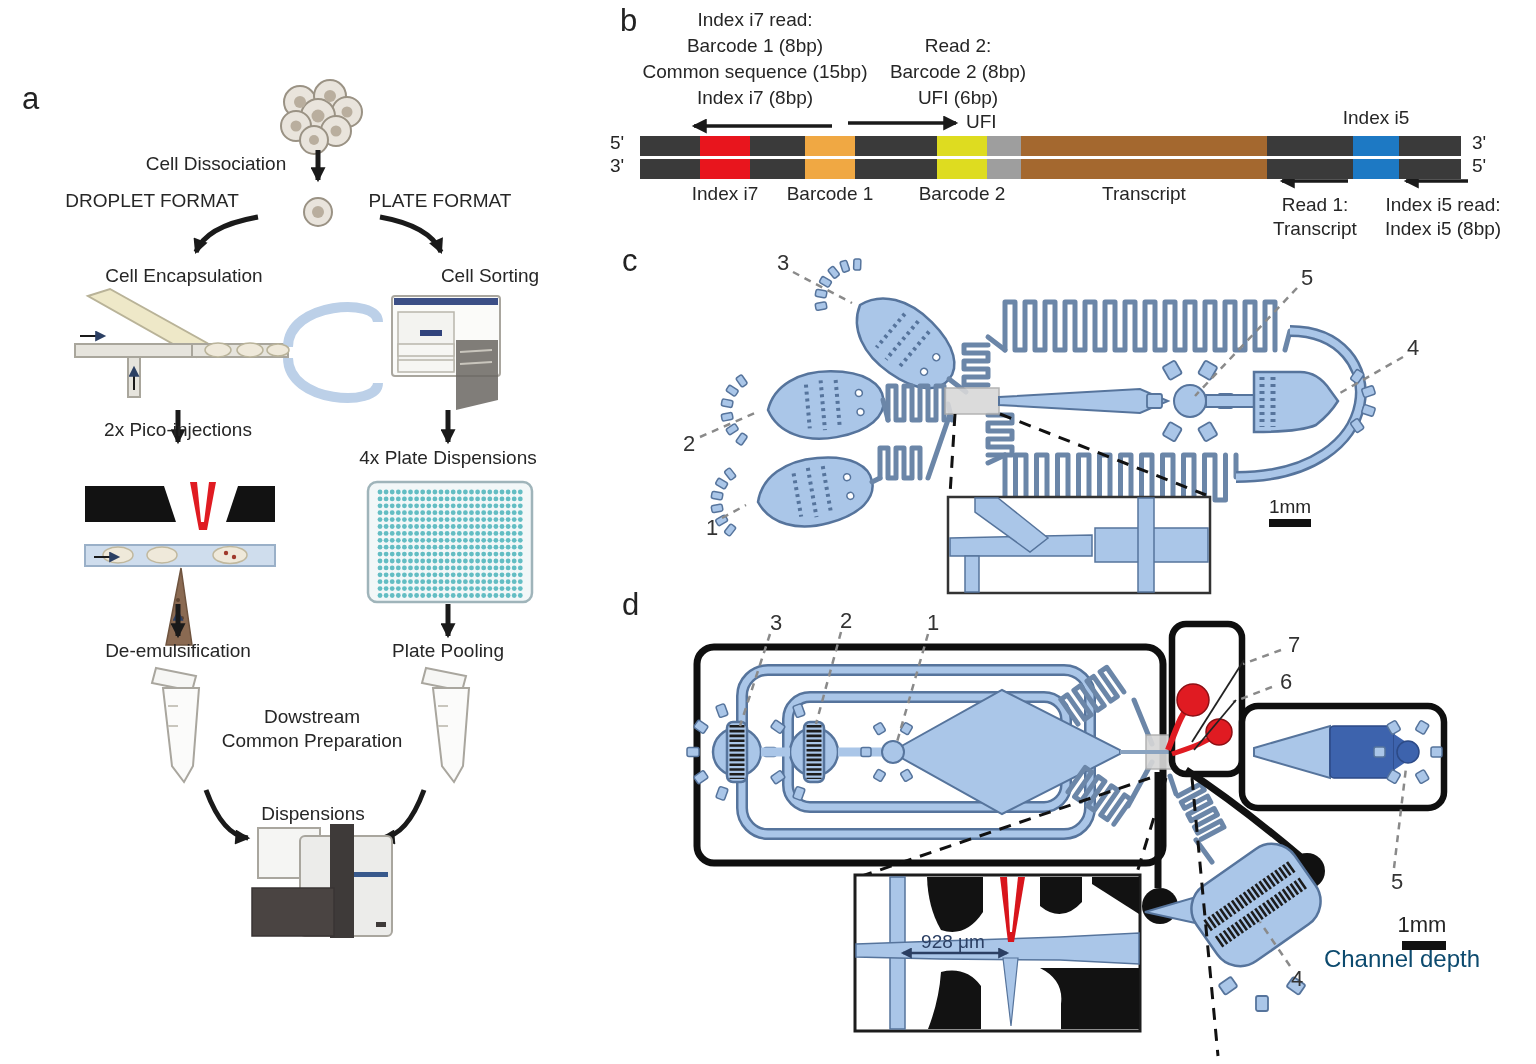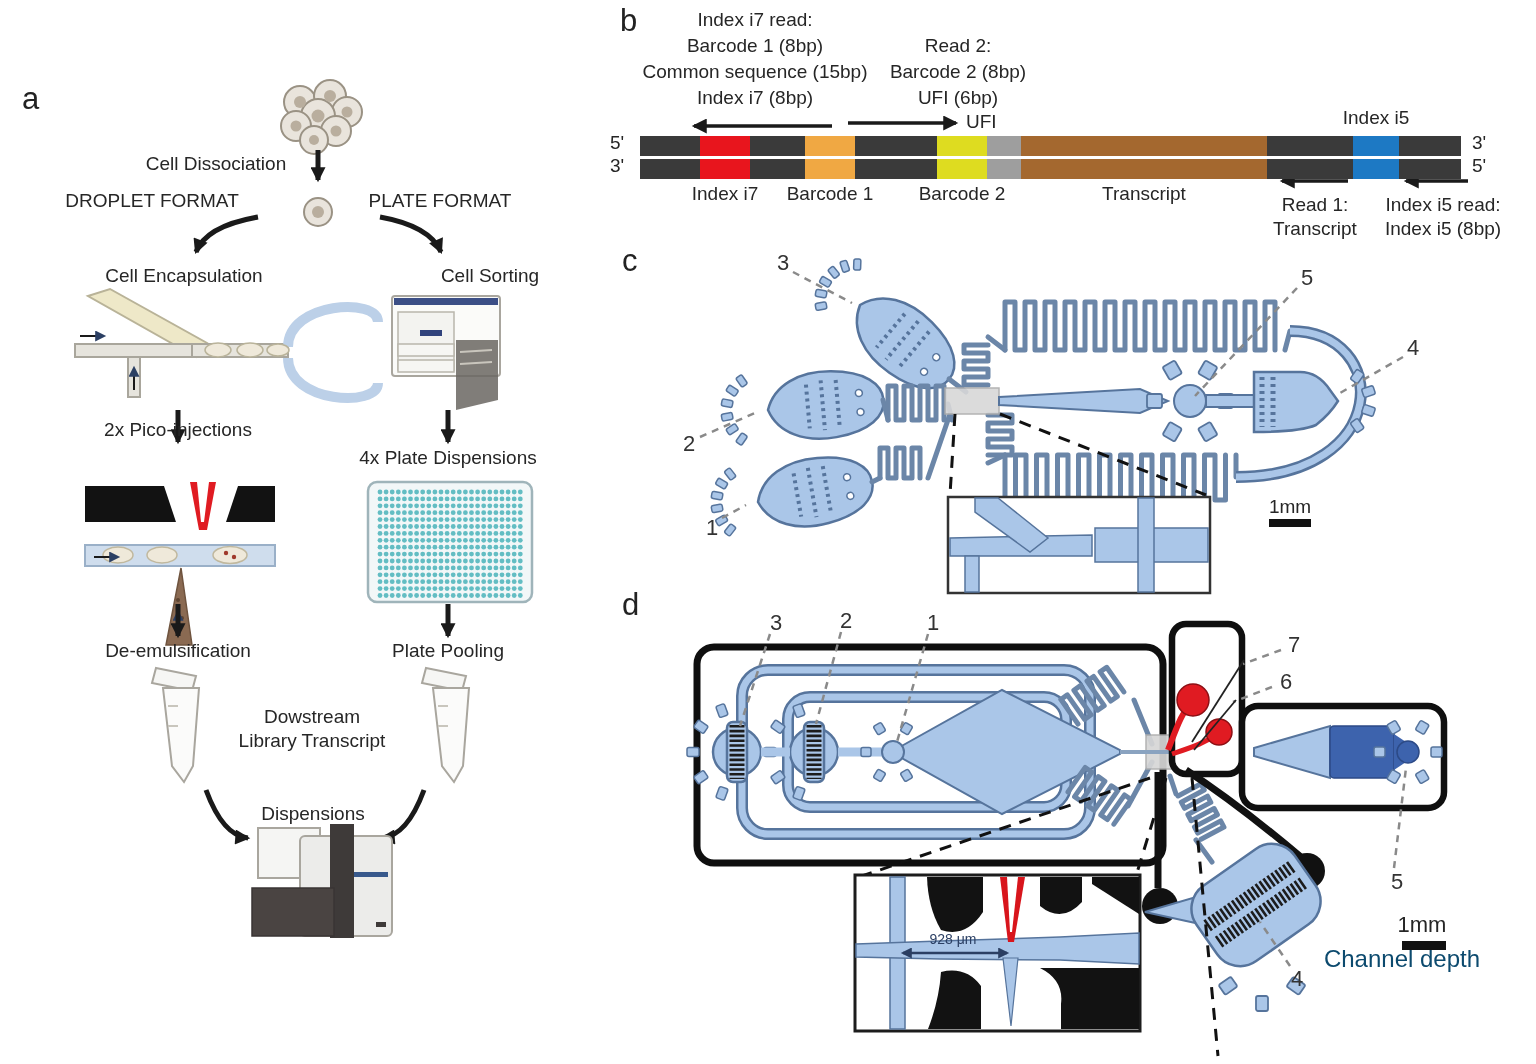--- a/index.html
+++ b/index.html
@@ -3,21 +3,21 @@
 <meta charset="utf-8">
 <style>
   html,body{margin:0;padding:0;background:#ffffff;}
   .fig{position:relative;width:1536px;height:1064px;background:#ffffff;overflow:hidden;
        font-family:"Liberation Sans","DejaVu Sans",sans-serif;color:#262626;}
   svg{position:absolute;left:0;top:0;}
   .t{position:absolute;white-space:nowrap;color:#262626;line-height:1.1;}
   .ctr{transform:translateX(-50%);text-align:center;}
   .num{position:absolute;transform:translate(-50%,-50%);font-size:22px;color:#333;}
   .f19{font-size:19px;}
-  .f17{font-size:14px;}
+  .f17{font-size:19px;}
   .f22{font-size:22px;}
   .f24{font-size:24px;}
   .panel-letter{font-size:31px;color:#222;}
   #seq-bar{position:absolute;left:640px;top:136px;display:flex;flex-direction:column;gap:3px;}
   .strand{display:flex;height:20px;}
   .strand div{height:100%;flex:none;}
   #legend{position:absolute;left:1332px;top:976px;}
   .leg-row{display:flex;align-items:center;height:30px;margin-bottom:4px;}
   .leg-sw{width:54px;height:30px;flex:none;}
   .leg-lab{margin-left:12px;font-size:26px;color:#222;}
@@ -826,21 +826,21 @@
   <div class="t f19 ctr" style="left:216px;top:154px;">Cell Dissociation</div>
   <div class="t f19 ctr" style="left:152px;top:191px;">DROPLET FORMAT</div>
   <div class="t f19 ctr" style="left:440px;top:191px;">PLATE FORMAT</div>
   <div class="t f19 ctr" style="left:184px;top:266px;">Cell Encapsulation</div>
   <div class="t f19 ctr" style="left:446px;top:266px;margin-left:44px;">Cell Sorting</div>
   <div class="t f19 ctr" style="left:178px;top:420px;">2x Pico-injections</div>
   <div class="t f19 ctr" style="left:448px;top:448px;">4x Plate Dispensions</div>
   <div class="t f19 ctr" style="left:178px;top:641px;">De-emulsification</div>
   <div class="t f19 ctr" style="left:448px;top:641px;">Plate Pooling</div>
   <div class="t f19 ctr" style="left:312px;top:707px;">Dowstream</div>
-  <div class="t f19 ctr" style="left:312px;top:731px;">Library Transcript</div>
+  <div class="t f19 ctr" style="left:312px;top:731px;">Common Preparation</div>
   <div class="t f19 ctr" style="left:313px;top:804px;">Dispensions</div>
 
   <div class="t f19 ctr" style="left:755px;top:10px;">Index i7 read:</div>
   <div class="t f19 ctr" style="left:755px;top:36px;">Barcode 1 (8bp)</div>
   <div class="t f19 ctr" style="left:755px;top:62px;">Common sequence (15bp)</div>
   <div class="t f19 ctr" style="left:755px;top:88px;">Index i7 (8bp)</div>
   <div class="t f19 ctr" style="left:958px;top:36px;">Read 2:</div>
   <div class="t f19 ctr" style="left:958px;top:62px;">Barcode 2 (8bp)</div>
   <div class="t f19 ctr" style="left:958px;top:88px;">UFI (6bp)</div>
   <div class="t f19" style="left:966px;top:112px;">UFI</div>

